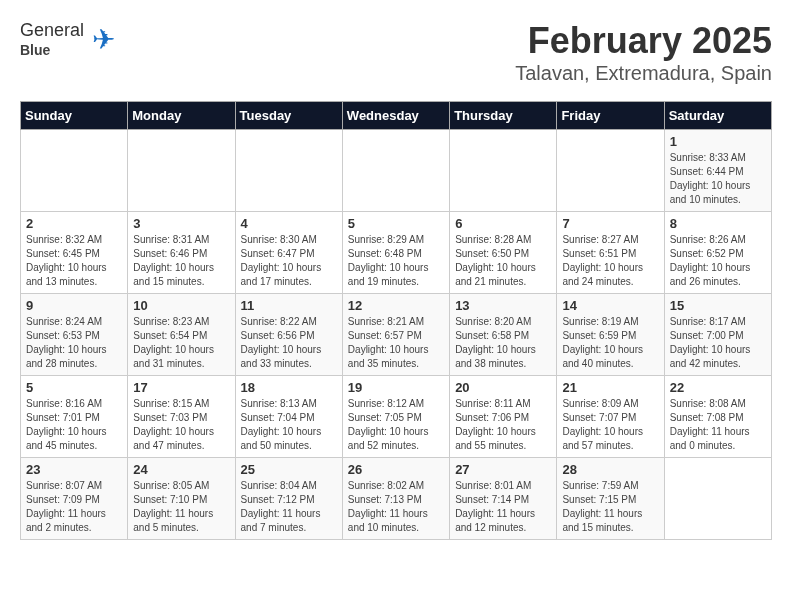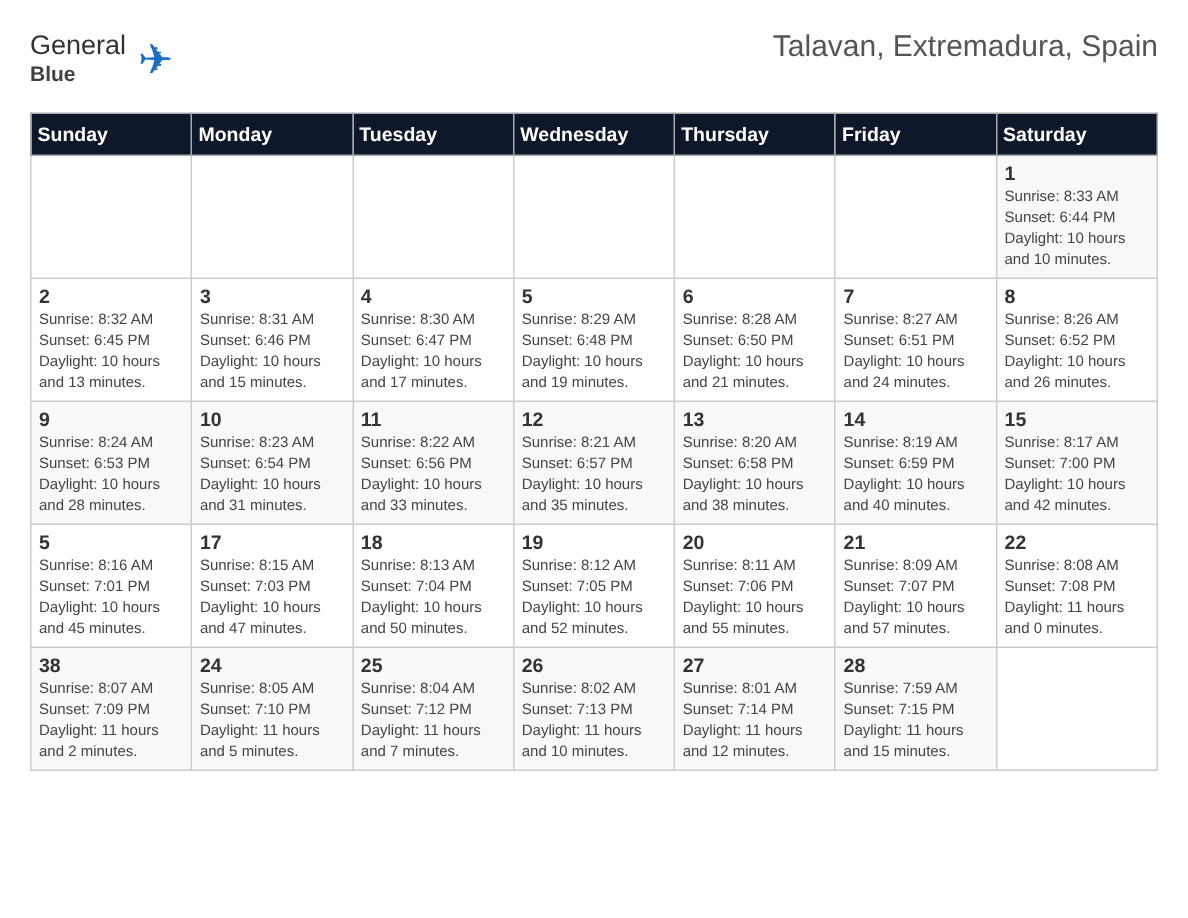--- a/index.html
+++ b/index.html
@@ -79,20 +79,21 @@
 
 <div class="header-area">
   <div class="logo">
     <span style="display:inline-block; position:relative;">
       <span style="font-size:18px;font-weight:normal;color:#333;">General</span><br>
       <span style="font-size:14px;font-weight:bold;color:#404040;">Blue</span>
     </span>
     <span style="color:#1a6fc4;font-size:28px;margin-left:4px;">✈</span>
   </div>
   <div class="title-area">
+    <div class="month-title">February 2025</div>
     <div class="location-subtitle">Talavan, Extremadura, Spain</div>
   </div>
 </div>
 
 <table>
   <thead>
     <tr>
     <th>Sunday</th>
         <th>Monday</th>
         <th>Tuesday</th>
@@ -200,21 +201,21 @@
         <span class="day-number">21</span>
         <span class="day-info">Sunrise: 8:09 AM<br>Sunset: 7:07 PM<br>Daylight: 10 hours and 57 minutes.</span>
       </td>
         <td>
         <span class="day-number">22</span>
         <span class="day-info">Sunrise: 8:08 AM<br>Sunset: 7:08 PM<br>Daylight: 11 hours and 0 minutes.</span>
       </td>
       </tr>
       <tr>
         <td>
-        <span class="day-number">38</span>
+        <span class="day-number">23</span>
         <span class="day-info">Sunrise: 8:07 AM<br>Sunset: 7:09 PM<br>Daylight: 11 hours and 2 minutes.</span>
       </td>
         <td>
         <span class="day-number">24</span>
         <span class="day-info">Sunrise: 8:05 AM<br>Sunset: 7:10 PM<br>Daylight: 11 hours and 5 minutes.</span>
       </td>
         <td>
         <span class="day-number">25</span>
         <span class="day-info">Sunrise: 8:04 AM<br>Sunset: 7:12 PM<br>Daylight: 11 hours and 7 minutes.</span>
       </td>

